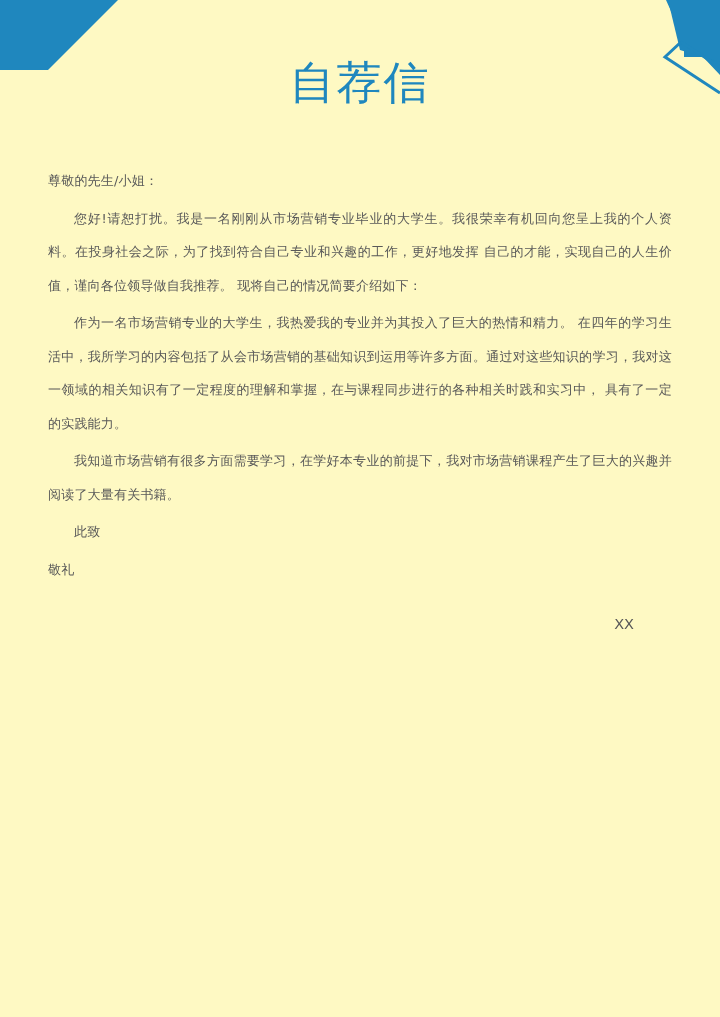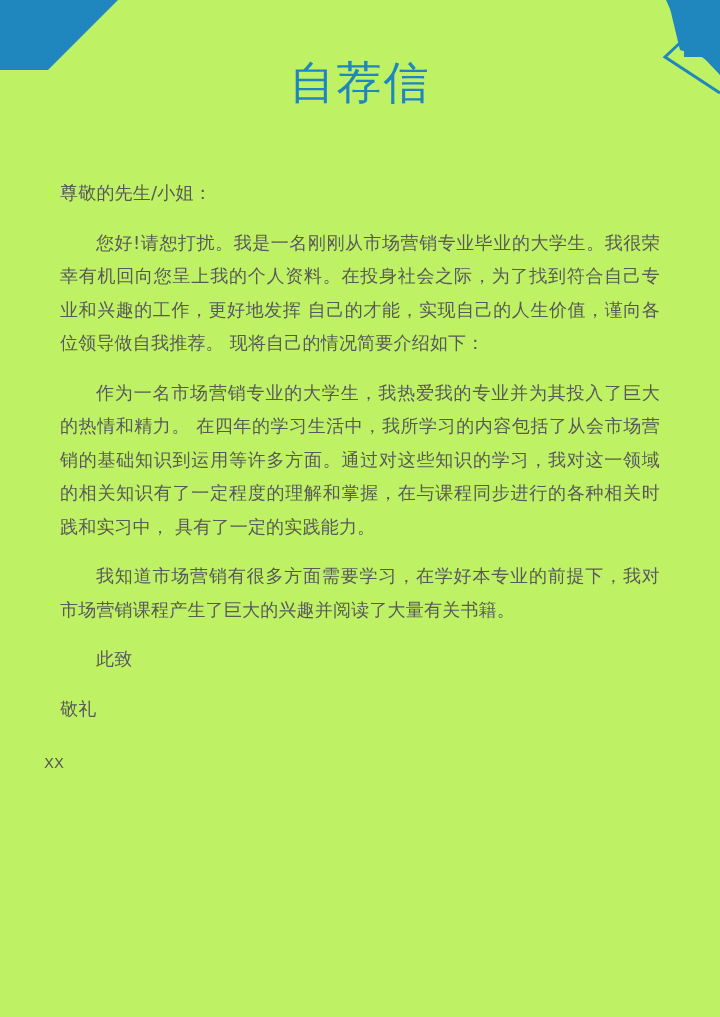--- a/index.html
+++ b/index.html
@@ -9,21 +9,21 @@
     background: #ffffff;
   }
   body {
     font-family: "DejaVu Sans", "Liberation Sans", sans-serif;
   }
 
   .page {
     position: relative;
     width: 720px;
     height: 1017px;
-    background: #bef264;
+    background: #fef9c3;
     overflow: hidden;
     box-sizing: border-box;
   }
 
   
   .corner-art {
     position: absolute;
     top: 0;
     left: 0;
     width: 720px;
@@ -52,23 +52,23 @@
 
   
   .body-wrap {
     position: absolute;
     top: 160px;
     left: 44px;
     width: 632px;
   }
 
   .para {
-    margin: 16px;
+    margin: 4px;
     color: #595959;
-    font-size: 18px;
+    font-size: 13px;
     line-height: 33.5px;
     text-align: justify;
     text-justify: inter-ideograph;
     letter-spacing: 0.2px;
     font-family: "DejaVu Sans", "Liberation Sans", sans-serif;
   }
   .para.indent {
     text-indent: 2em;
   }
   .para.salutation {
@@ -81,21 +81,21 @@
   .para.closing-2 {
     text-indent: 0;
     text-align: left;
   }
 
   .signature {
     margin: 0;
     color: #595959;
     font-size: 14.5px;
     line-height: 33.5px;
-    text-align: left;
+    text-align: right;
     font-family: "DejaVu Sans", "Liberation Sans", sans-serif;
   }
   .sig-name {
     margin-top: 22px;
     padding-right: 42px;
   }
   .sig-date {
     padding-right: 42px;
   }
 </style>

